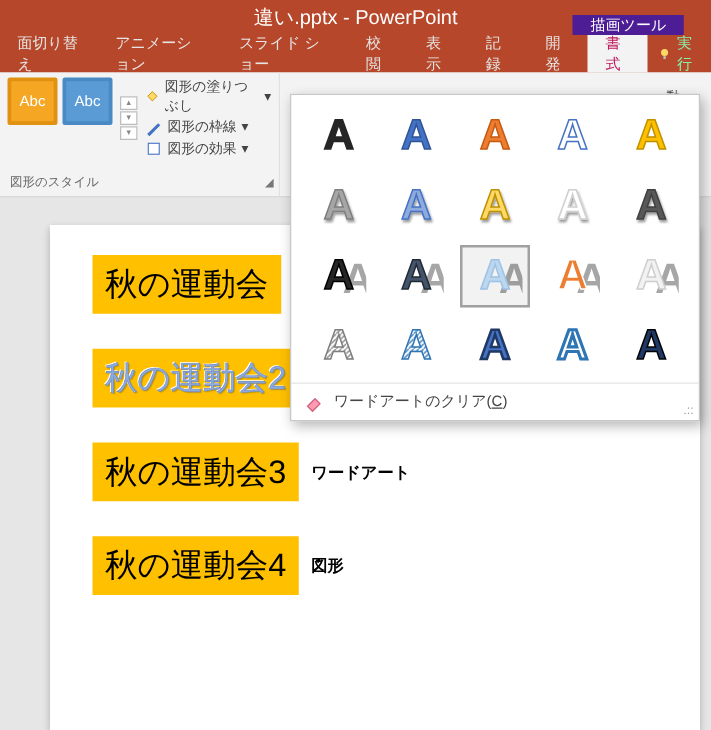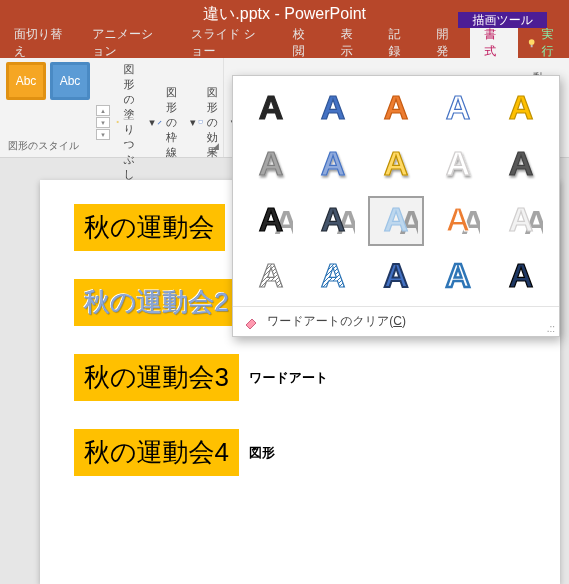--- a/index.html
+++ b/index.html
@@ -23,21 +23,21 @@
   .group-label { font-size: 10px; color: #666; text-align: center; padding-top: 2px; position: absolute; bottom: 4px; left: 8px; }
   .group .dlg-launch { position: absolute; bottom: 6px; left: 212px; font-size: 9px; color: #777; }
 
   .shape-styles { width: 224px; position: relative; }
   .abc-row { display: flex; gap: 4px; }
   .abc-box { width: 40px; height: 38px; border: 3px solid #4c1d95; background: #fff; display: flex; align-items: center; justify-content: center; font-size: 12px; color: #555; border-radius: 2px; }
   .abc-box.orange { background: #f5a623; color: #fff; border-color: #e09112; }
   .abc-box.blue { background: #5b9bd5; color: #fff; border-color: #4a8ac4; }
   .spinner { width: 14px; display: flex; flex-direction: column; justify-content: center; gap:1px; margin-left:2px;}
   .spinner div { height: 11px; border:1px solid #bdbdbd; background:#fff; font-size:7px; text-align:center; line-height:9px; color:#888;}
-  .shape-opts { margin-left: 6px; display: flex; flex-direction: row; gap: 2px; font-size: 11px; color: #444; }
+  .shape-opts { margin-left: 6px; display: flex; flex-direction: column; gap: 2px; font-size: 11px; color: #444; }
   .shape-opts .row { display: flex; align-items: center; gap: 4px; cursor: pointer; }
   .shape-opts .ico { width: 14px; height: 14px; display:inline-block;}
 
   .right-group { flex: 1; padding: 6px 8px; font-size: 11px; color: #444; }
   .right-group .row { display:flex; align-items:center; gap:4px; margin-bottom:4px; cursor:pointer;}
 
   
   .canvas-area { background: #e6e6e6; padding: 22px 0 0 40px; }
   .slide { background: #fff; width: 520px; height: 404px; box-shadow: 0 2px 6px rgba(0,0,0,0.25); padding: 24px 0 0 34px; position: relative; }
   .text-row { display: flex; align-items: center; gap: 10px; margin-bottom: 28px; }

